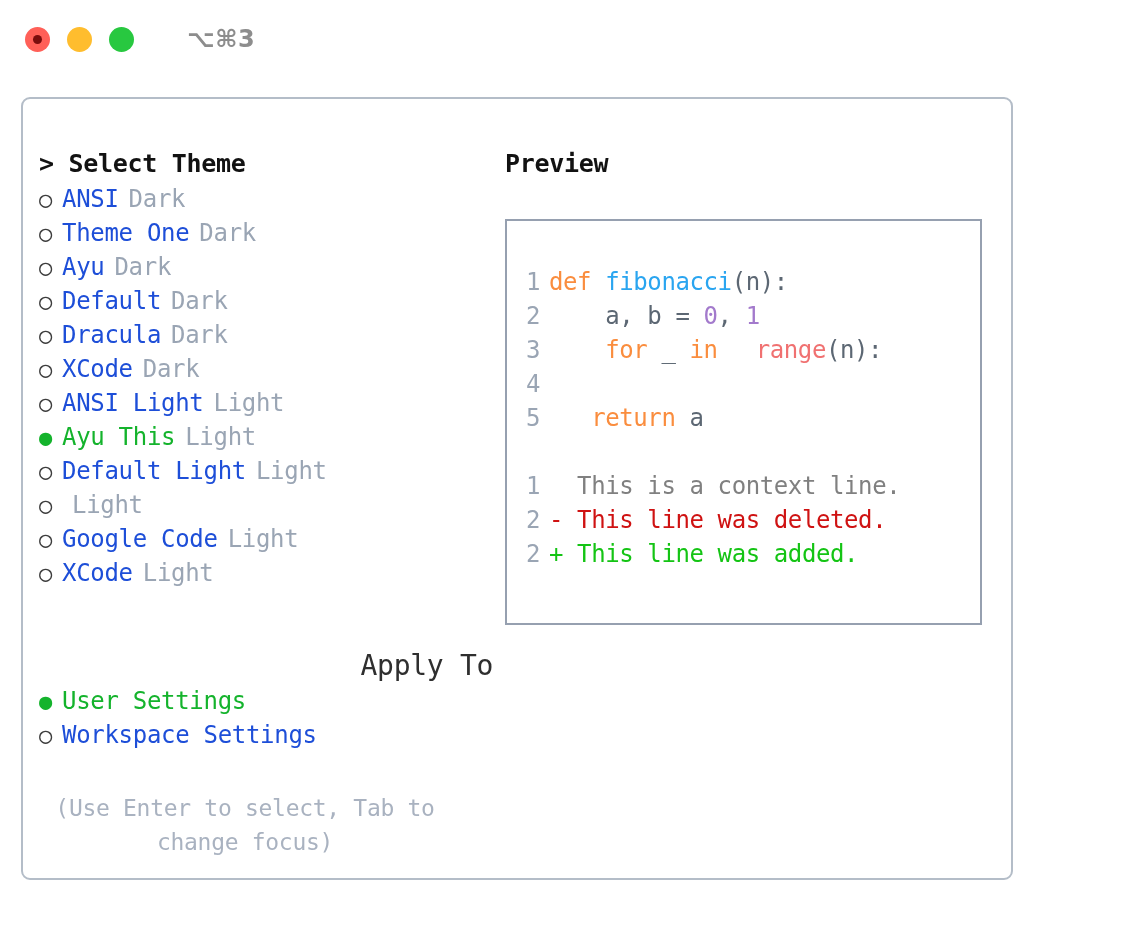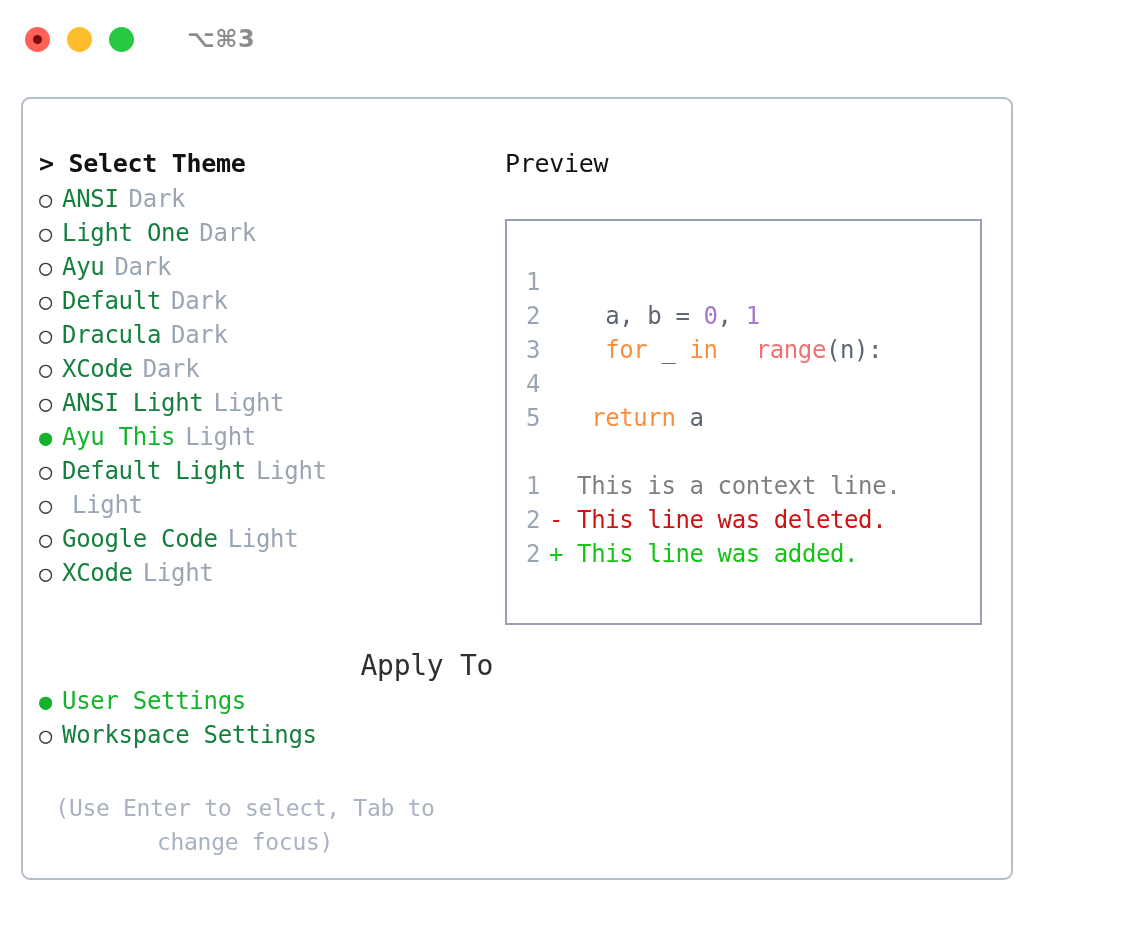--- a/index.html
+++ b/index.html
@@ -121,21 +121,21 @@
   .bullet {
     width: 23px;
     display: inline-block;
     flex: 0 0 23px;
     font-size: 22px;
     line-height: 34px;
     color: #3d3d3d;
   }
   .bullet.sel { color: #14b32c; }
 
-  .opt-name { color: #15803d; }
+  .opt-name { color: #1d4ed8; }
   .opt-row.sel .opt-name { color: #14b32c; }
 
   .opt-tag {
     color: #9aa5b4;
     margin-left: 10px;
   }
 
   .apply-head {
     font-size: 28px;
     color: #2f2f2f;
@@ -157,21 +157,21 @@
   }
 
   
   .right-col {
     flex: 1;
     padding: 48px 0 0 12px;
   }
 
   .preview-head {
     font-size: 25px;
-    font-weight: normal;
+    font-weight: bold;
     color: #121212;
     letter-spacing: -0.3px;
     line-height: 34px;
   }
 
   .code-box {
     margin-top: 38px;
     width: 477px;
     height: 406px;
     border: 2px solid #96a0b0;
@@ -228,21 +228,21 @@
 
   <div class="panel">
     <div class="panel-inner">
 
       <div class="left-col">
 
         <div class="section-head">&gt; Select Theme</div>
 
         <div class="opt-list" id="theme-list">
             <div class="opt-row"><span class="bullet">○</span><span class="opt-name">ANSI</span><span class="opt-tag">Dark</span></div>
-            <div class="opt-row"><span class="bullet">○</span><span class="opt-name">Light One</span><span class="opt-tag">Dark</span></div>
+            <div class="opt-row"><span class="bullet">○</span><span class="opt-name">Theme One</span><span class="opt-tag">Dark</span></div>
             <div class="opt-row"><span class="bullet">○</span><span class="opt-name">Ayu</span><span class="opt-tag">Dark</span></div>
             <div class="opt-row"><span class="bullet">○</span><span class="opt-name">Default</span><span class="opt-tag">Dark</span></div>
             <div class="opt-row"><span class="bullet">○</span><span class="opt-name">Dracula</span><span class="opt-tag">Dark</span></div>
             <div class="opt-row"><span class="bullet">○</span><span class="opt-name">XCode</span><span class="opt-tag">Dark</span></div>
             <div class="opt-row"><span class="bullet">○</span><span class="opt-name">ANSI Light</span><span class="opt-tag">Light</span></div>
             <div class="opt-row sel"><span class="bullet sel">●</span><span class="opt-name">Ayu This</span><span class="opt-tag">Light</span></div>
             <div class="opt-row"><span class="bullet">○</span><span class="opt-name">Default Light</span><span class="opt-tag">Light</span></div>
             <div class="opt-row"><span class="bullet">○</span><span class="opt-tag">Light</span></div>
             <div class="opt-row"><span class="bullet">○</span><span class="opt-name">Google Code</span><span class="opt-tag">Light</span></div>
             <div class="opt-row"><span class="bullet">○</span><span class="opt-name">XCode</span><span class="opt-tag">Light</span></div>
@@ -257,21 +257,21 @@
 
         <div class="hint">(Use Enter to select, Tab to change focus)</div>
       </div>
 
       <div class="right-col">
 
         <div class="preview-head">Preview</div>
 
         <div class="code-box">
           <div id="code-lines">
-              <div class="code-line"><span class="lineno">1</span></div>
+              <div class="code-line"><span class="lineno">1</span><span class="code-body"><span class="t-kw">def </span><span class="t-fn">fibonacci</span><span class="t-plain">(n):</span></span></div>
               <div class="code-line"><span class="lineno">2</span><span class="code-body"><span class="t-plain">    a, b = </span><span class="t-num">0</span><span class="t-plain">, </span><span class="t-num">1</span></span></div>
               <div class="code-line"><span class="lineno">3</span><span class="code-body"><span class="t-plain">    </span><span class="t-kw">for</span><span class="t-plain"> _ </span><span class="t-kw">in</span><span class="t-plain"> </span><span class="t-built">range</span><span class="t-plain">(n):</span></span></div>
               <div class="code-line"><span class="lineno">4</span></div>
               <div class="code-line"><span class="lineno">5</span><span class="code-body"><span class="t-plain">   </span><span class="t-kw">return</span><span class="t-plain"> a</span></span></div>
             </div>
           <div class="blank-line"></div>
           <div id="diff-lines">
               <div class="code-line"><span class="lineno">1</span><span class="d-ctx">  </span><span class="d-ctx">This is a context line.</span></div>
               <div class="code-line"><span class="lineno">2</span><span class="d-del">- </span><span class="d-del">This line was deleted.</span></div>
               <div class="code-line"><span class="lineno">2</span><span class="d-add">+ </span><span class="d-add">This line was added.</span></div>

